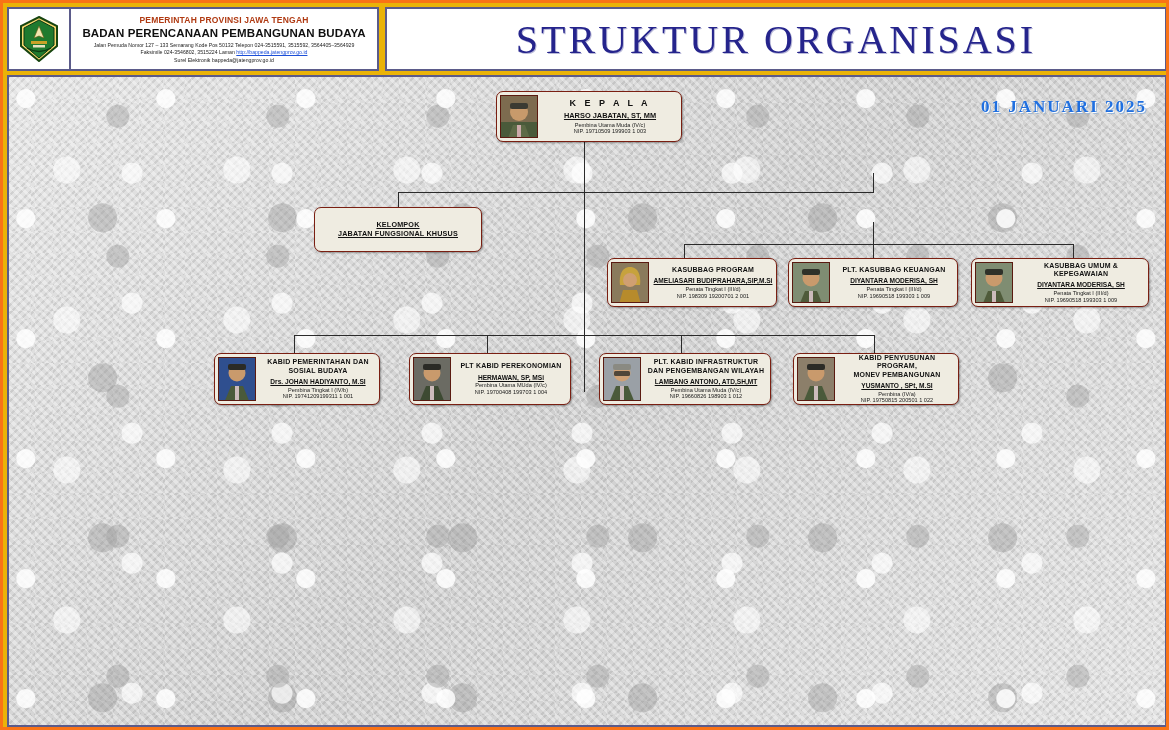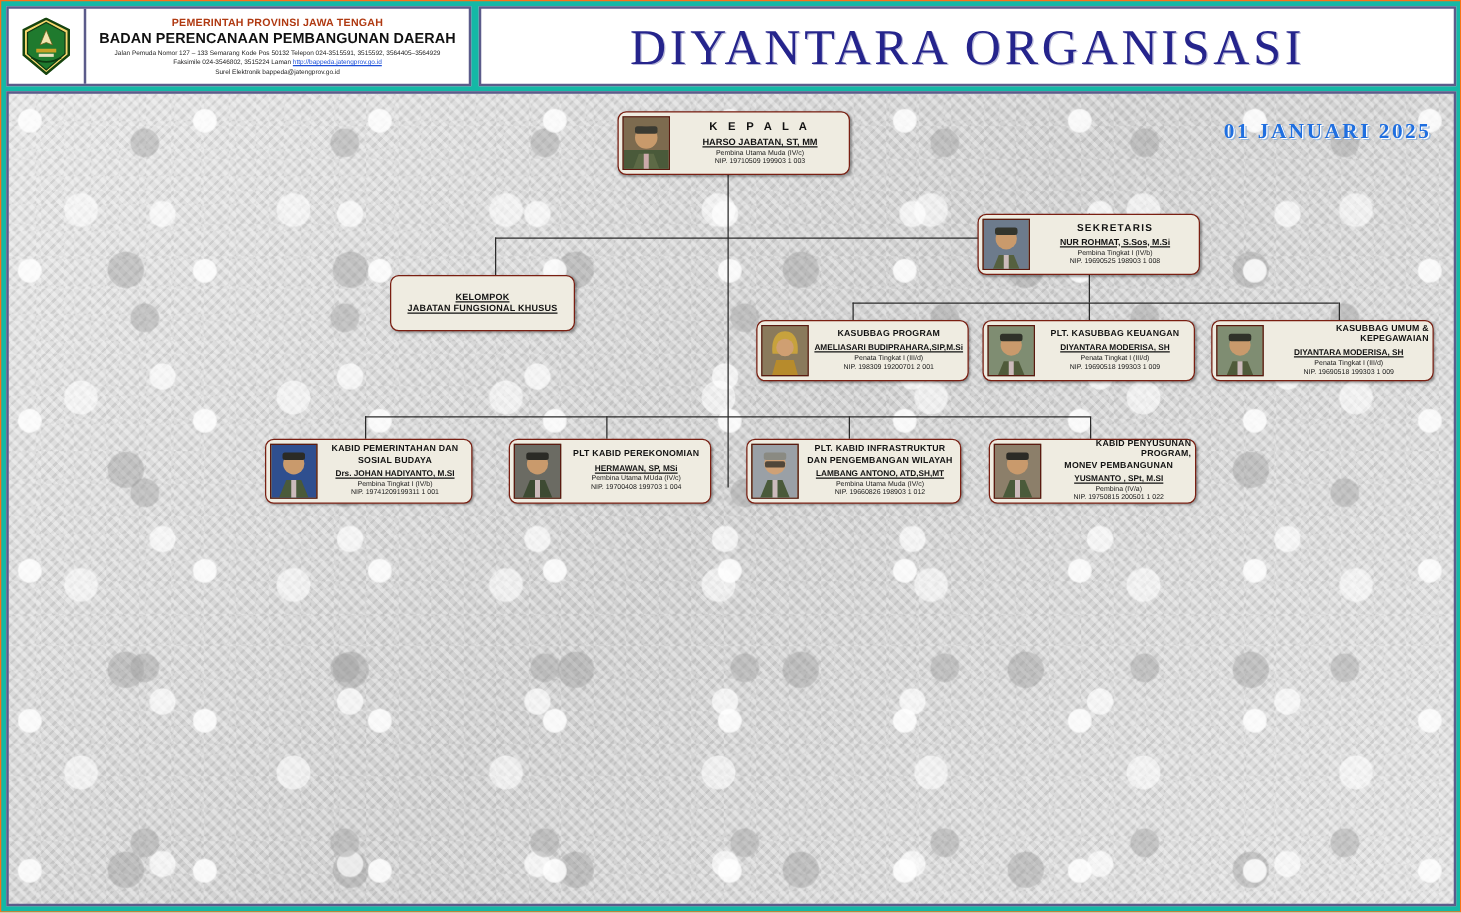--- a/index.html
+++ b/index.html
@@ -8,22 +8,22 @@
     background: #ffffff;
   }
   body {
     font-family: "Liberation Sans", sans-serif;
   }
   #page {
     position: relative;
     width: 1169px;
     height: 730px;
     overflow: hidden;
-    background: #14b8a6;
-    border: 1px solid #f97316;
+    background: #eab308;
+    border: 3px solid #f97316;
     box-sizing: border-box;
   }
 
   
   #header {
     position: absolute;
     left: 4px; top: 4px;
     width: 1160px;
     height: 64px;
     display: flex;
@@ -169,21 +169,20 @@
     justify-content: center;
     text-align: center;
     line-height: 1.18;
   }
   .jab {
     font-size: 7px;
     font-weight: bold;
     color: #111;
     letter-spacing: .2px;
     text-transform: uppercase;
-    text-align: right;
   }
   .nama {
     font-size: 6.6px;
     font-weight: bold;
     color: #111;
     text-decoration: underline;
     margin-top: 3px;
   }
   .pangkat {
     font-size: 5.6px;
@@ -220,31 +219,31 @@
             <polygon points="20,10 25,22 20,20 15,22" fill="#f2e6b0" stroke="#6b5a11" stroke-width=".6"></polygon>
             <rect x="12" y="25" width="16" height="3" fill="#c9a227"></rect>
             <rect x="14" y="29" width="12" height="2.5" fill="#e8e2c0"></rect>
             <path d="M8,32 Q20,39 32,32" fill="none" stroke="#0d3a12" stroke-width="1.4"></path>
           </svg>
         </div>
       </div>
       <div id="hdr-divider"></div>
       <div id="hdr-text">
         <div class="h-prov">PEMERINTAH PROVINSI JAWA TENGAH</div>
-        <div class="h-badan">BADAN PERENCANAAN PEMBANGUNAN DAERAH</div>
+        <div class="h-badan">BADAN PERENCANAAN PEMBANGUNAN BUDAYA</div>
         <div class="h-addr">
           <div>Jalan Pemuda Nomor 127 – 133 Semarang Kode Pos 50132 Telepon 024-3515591, 3515592, 3564405–3564929</div>
           <div><span>Faksimile 024-3546802, 3515224 Laman </span><a href="#">http://bappeda.jatengprov.go.id</a></div>
           <div>Surel Elektronik  bappeda@jatengprov.go.id</div>
         </div>
       </div>
     </div>
 
     <div class="hdr-box" id="hdr-right">
-      <div id="title-main">DIYANTARA  ORGANISASI</div>
+      <div id="title-main">STRUKTUR  ORGANISASI</div>
     </div>
   </div>
 
   <div id="canvas">
 
     <div id="date-label">01  JANUARI  2025</div>
 
     <div class="line v" style="left:575px; top:65px; height:250px;"></div>
 
     <div class="line h" style="left:389px; top:115px; width:475px;"></div>
@@ -277,39 +276,22 @@
         </svg>
       </div>
       <div class="body">
         <div class="jab">K E P A L A</div>
         <div class="nama">HARSO JABATAN, ST, MM</div>
         <div class="pangkat">Pembina Utama Muda (IV/c)</div>
         <div class="nip">NIP. 19710509 199903 1 003</div>
       </div>
     </div>
 
-    <div class="node sekretaris" style="left:775px; top:96px; width:178px; height:49px;">
-      <div class="photo">
-        <svg class="face" viewBox="0 0 36 45" preserveAspectRatio="none">
-          <rect width="36" height="45" fill="#6d7b8c"></rect>
-          <circle cx="18" cy="15" r="8.5" fill="#c99a6c"></circle>
-          <rect x="9" y="6" width="18" height="6" rx="2" fill="#33352c"></rect>
-          <path d="M5 45 L12 28 L24 28 L31 45 Z" fill="#55603f"></path>
-          <rect x="16" y="28" width="4" height="17" fill="#cbb"></rect>
-        </svg>
-      </div>
-      <div class="body">
-        <div class="jab">SEKRETARIS</div>
-        <div class="nama">NUR ROHMAT, S.Sos, M.Si</div>
-        <div class="pangkat">Pembina Tingkat I (IV/b)</div>
-        <div class="nip">NIP. 19690525 198903 1 008</div>
-      </div>
-    </div>
-
-    <div class="node kelompok nophoto" style="left:305px; top:145px; width:148px; height:45px;">
+
+    <div class="node kelompok nophoto" style="left:305px; top:130px; width:168px; height:45px;">
       <div class="body">
         <div class="jab">KELOMPOK</div>
         <div class="jab">JABATAN FUNGSIONAL KHUSUS</div>
       </div>
     </div>
 
     <div class="node" style="left:598px; top:181px; width:170px; height:49px;">
       <div class="photo">
         <svg class="face" viewBox="0 0 36 45" preserveAspectRatio="none">
           <rect width="36" height="45" fill="#8a7a5c"></rect>

